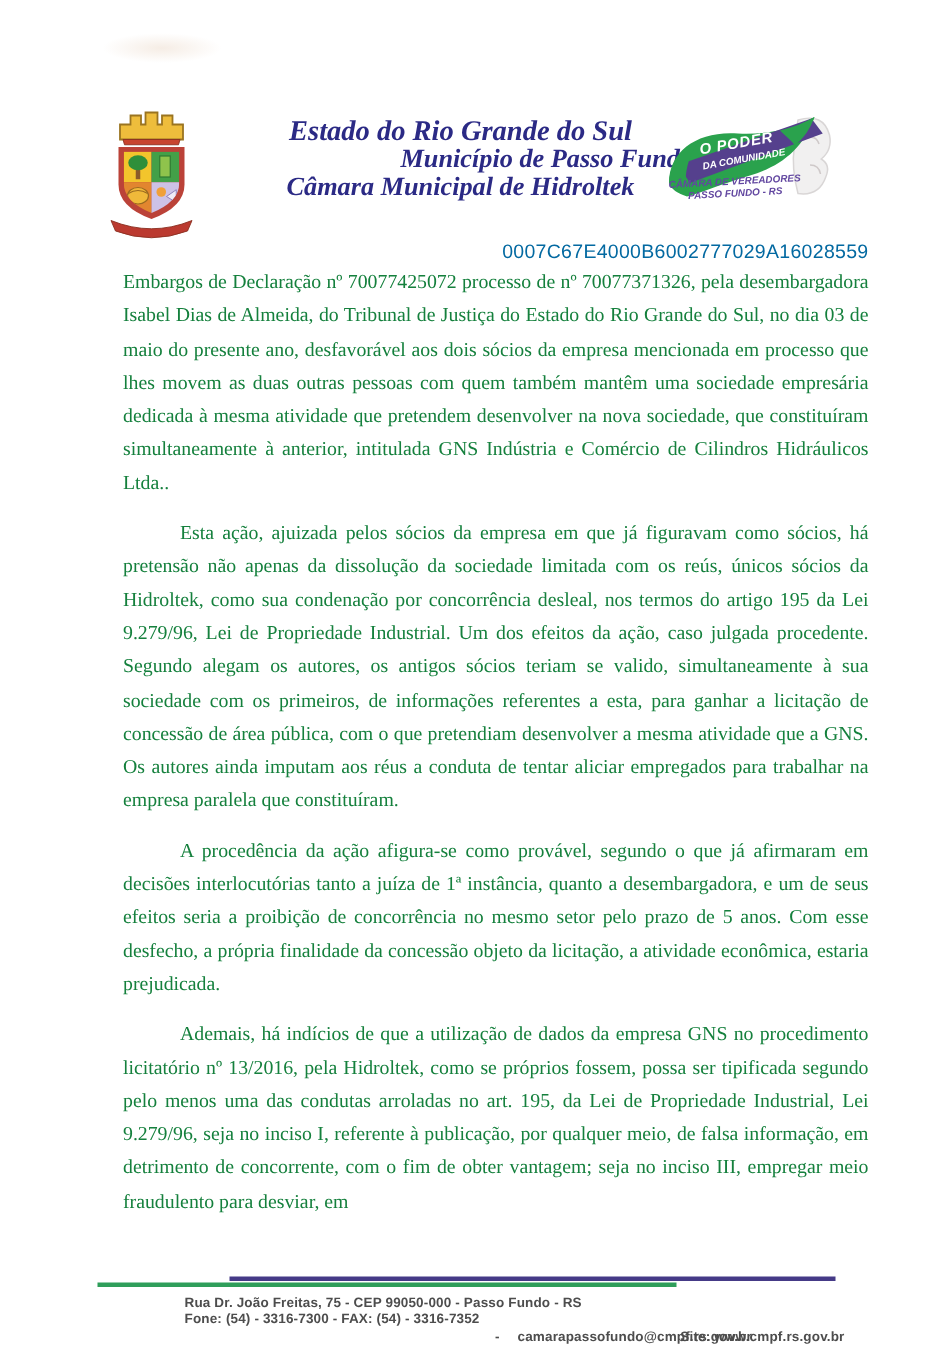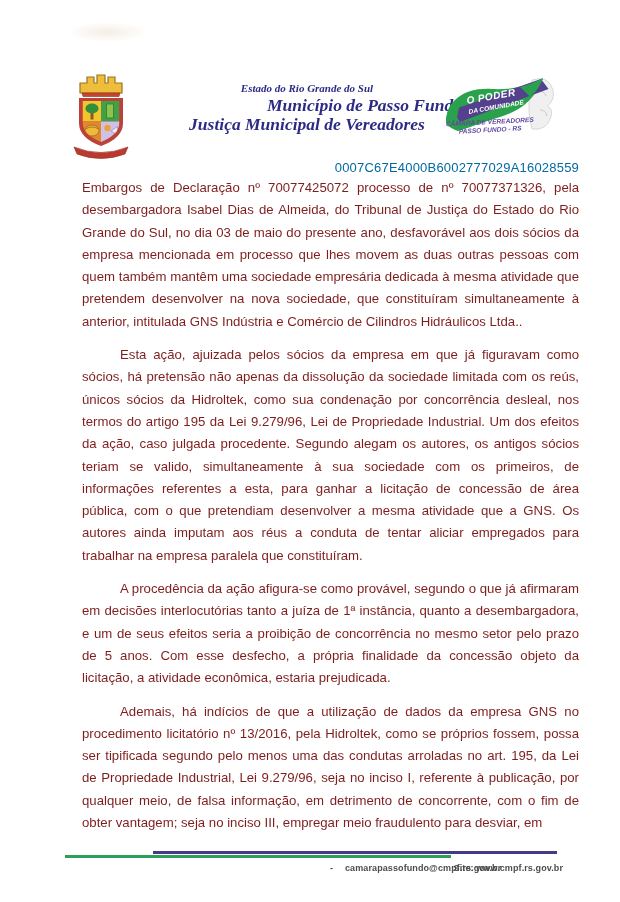--- a/index.html
+++ b/index.html
@@ -13,21 +13,21 @@
     position: absolute; left: 68px; top: 22px; width: 80px; height: 20px;
     background: radial-gradient(ellipse at center, rgba(243,232,222,0.8), rgba(255,255,255,0) 70%);
   }
   
   .crest { position: absolute; left: 61px; top: 70px; width: 80px; height: 92px; }
   .header-titles {
     position: absolute; left: 152px; top: 80px; width: 310px; text-align: center;
     font-family: "Liberation Serif", serif; font-weight: bold; font-style: italic;
     color: #2b2a85;
   }
-  .title-1 { font-size: 11px; line-height: 16px; }
+  .title-1 { font-size: 19px; line-height: 16px; }
   .title-2 { font-size: 17.5px; line-height: 19px; text-align: right; }
   .title-3 { font-size: 17.5px; line-height: 19px; }
   .logo { position: absolute; left: 440px; top: 72px; width: 130px; height: 88px; }
   .logo svg { position: absolute; left: 0; top: 0; }
   .logo-slogan-1 {
     position: absolute; left: 26px; top: 17px; width: 70px;
     color: #ffffff; font-weight: bold; font-style: italic; font-size: 10px;
     transform: rotate(-10deg); letter-spacing: .5px; white-space: nowrap;
   }
   .logo-slogan-2 {
@@ -99,21 +99,21 @@
         <path d="M50 61 L56.5 56.5 L56.5 65 Z" fill="#efeaf6" stroke="#8878b8" stroke-width="0.6"></path>
       </g>
 
       <path d="M13 77 Q40 88 67 77 L64 84 Q40 93 16 84 Z" fill="#bb3a30" stroke="#8a2f20" stroke-width="0.6"></path>
     </svg>
   </div>
 
   <div class="header-titles" style="color: rgb(43, 42, 133);">
     <div class="title-1">Estado do Rio Grande do Sul</div>
     <div class="title-2">Município de Passo Fundo</div>
-    <div class="title-3">Justiça Municipal de Vereadores</div>
+    <div class="title-3">Câmara Municipal de Hidroltek</div>
   </div>
 
   <div class="logo">
     <svg width="130" height="88" viewBox="0 0 130 88">
 
       <path d="M92 8 Q109 3 113 18 Q115 28 107.5 34 Q114 38 110.5 46 Q106 59 92 57 Q87.5 40 89.5 26 Z" fill="#f1f0f0" stroke="#d9d6d6" stroke-width="1"></path>
       <path d="M98 20 Q104 18 106 24 M100 38 Q106 38 107 44" fill="none" stroke="#cfc9c9" stroke-width="1"></path>
 
       <path d="M6 50 C6 28 26 15 52 17 C74 18 90 13 103 6 C95 28 80 39 60 45 C40 51 26 57 18 59 C12 57 7 54 6 50 Z" fill="#2aa24d"></path>
 
@@ -125,31 +125,33 @@
     <span class="logo-slogan-1">O PODER</span>
     <span class="logo-slogan-2">DA COMUNIDADE</span>
     <div class="logo-caption">
       <div>CÂMARA DE VEREADORES</div>
       <div>PASSO FUNDO - RS</div>
     </div>
   </div>
 
   <div class="doc-code">0007C67E4000B6002777029A16028559</div>
 
-  <main class="body-text" style="color: #7f1d1d;">
+  <main class="body-text" style="color: #15803d; font-family: Liberation Serif, serif;">
     <p class="no-indent">Embargos de Declaração nº 70077425072 processo de nº 70077371326, pela desembargadora Isabel Dias de Almeida, do Tribunal de Justiça do Estado do Rio Grande do Sul, no dia 03 de maio do presente ano, desfavorável aos dois sócios da empresa mencionada em processo que lhes movem as duas outras pessoas com quem também mantêm uma sociedade empresária dedicada à mesma atividade que pretendem desenvolver na nova sociedade, que constituíram simultaneamente à anterior, intitulada GNS Indústria e Comércio de Cilindros Hidráulicos Ltda..</p>
     <p>Esta ação, ajuizada pelos sócios da empresa em que já figuravam como sócios, há pretensão não apenas da dissolução da sociedade limitada com os reús, únicos sócios da Hidroltek, como sua condenação por concorrência desleal, nos termos do artigo 195 da Lei 9.279/96, Lei de Propriedade Industrial. Um dos efeitos da ação, caso julgada procedente. Segundo alegam os autores, os antigos sócios teriam se valido, simultaneamente à sua sociedade com os primeiros, de informações referentes a esta, para ganhar a licitação de concessão de área pública, com o que pretendiam desenvolver a mesma atividade que a GNS. Os autores ainda imputam aos réus a conduta de tentar aliciar empregados para trabalhar na empresa paralela que constituíram.</p>
     <p>A procedência da ação afigura-se como provável, segundo o que já afirmaram em decisões interlocutórias tanto a juíza de 1ª instância, quanto a desembargadora, e um de seus efeitos seria a proibição de concorrência no mesmo setor pelo prazo de 5 anos. Com esse desfecho, a própria finalidade da concessão objeto da licitação, a atividade econômica, estaria prejudicada.</p>
     <p>Ademais, há indícios de que a utilização de dados da empresa GNS no procedimento licitatório nº 13/2016, pela Hidroltek, como se próprios fossem, possa ser tipificada segundo pelo menos uma das condutas arroladas no art. 195, da Lei de Propriedade Industrial, Lei 9.279/96, seja no inciso I, referente à publicação, por qualquer meio, de falsa informação, em detrimento de concorrente, com o fim de obter vantagem; seja no inciso III, empregar meio fraudulento para desviar, em</p>
   </main>
 
   <div class="rule-purple" style="background: rgb(69, 58, 135);"></div>
   <div class="rule-green" style="background: rgb(47, 158, 90);"></div>
 
   <footer class="footer-text">
+    <div>Rua Dr. João Freitas, 75 - CEP 99050-000 - Passo Fundo - RS</div>
+    <div>Fone: (54) - 3316-7300 - FAX: (54) - 3316-7352</div>
     <div class="footer-row">
       <span>Site: www.cmpf.rs.gov.br</span>
       <span class="footer-sep">-</span>
       <span class="footer-email">camarapassofundo@cmpf.rs.gov.br</span>
     </div>
   </footer>
 
 </div>
 
 </body></html>

